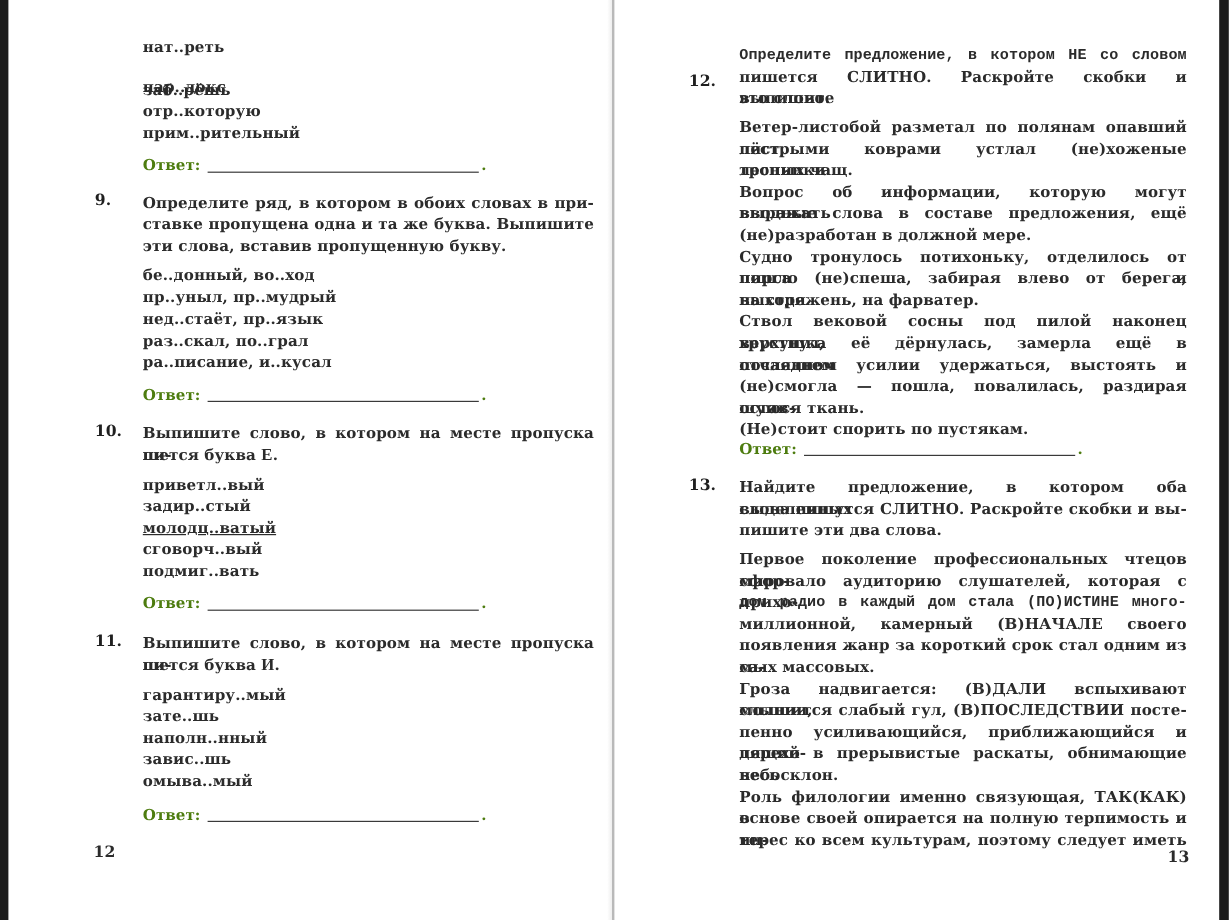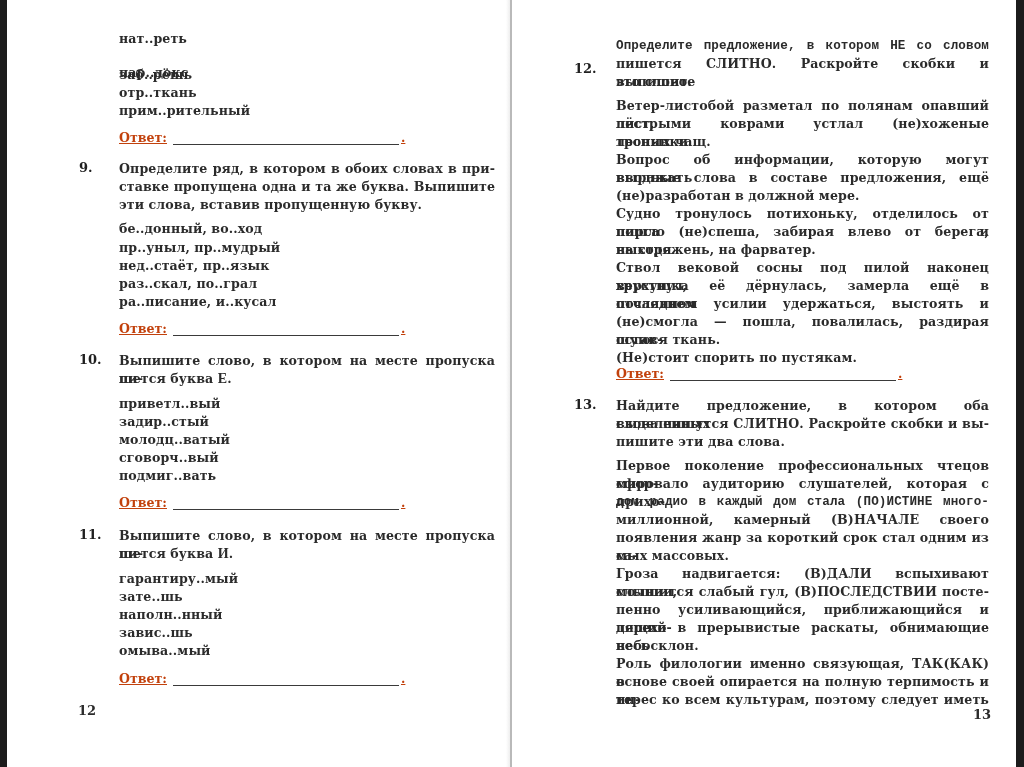--- a/index.html
+++ b/index.html
@@ -15,41 +15,41 @@
   .gutter-shadow { position: absolute; left: 506px; top: 0; width: 4px; height: 767px; background: linear-gradient(to right, #ffffff, #eeeeee); }
 
   .page { position: absolute; top: 0; height: 767px; }
   .page-left { left: 7px; width: 503px; }
   .page-right { left: 512px; width: 504px; }
 
   .abs { position: absolute; white-space: nowrap; }
   .line { font-size: 12.6px; line-height: 18px; font-weight: bold; color: #2b2b2b; letter-spacing: 0.1px; }
   .just { text-align: justify; text-align-last: justify; white-space: normal; }
   .num { font-size: 13px; font-weight: bold; color: #1f1f1f; }
-  .answer { font-size: 12.6px; font-weight: bold; color: #c2410c; display: flex; align-items: flex-end; text-decoration: underline; }
+  .answer { font-size: 12.6px; font-weight: bold; color: #4d7c0f; display: flex; align-items: center; }
   .answer .blank { display: inline-block; border-bottom: 1px solid #3a3a3a; height: 12px; margin-left: 6px; }
   .answer .dot { margin-left: 2px; }
   .pageno { font-size: 13px; font-weight: bold; color: #2b2b2b; }
   b.caps { font-family: "Liberation Serif", serif; font-size: 14px; }
 </style>
 </head>
 <body>
 
 <div class="edge-left"></div>
 <div class="edge-right"></div>
 <div class="gutter-shadow"></div>
 <div class="gutter"></div>
 
 <div class="page page-left">
 
   <div>
     <div class="abs line" style="left:112px; top:30px;text-align:right;">нат..реть</div>
     <div class="abs line" style="left:112px; top:48px;margin-top:16px;">пар..докс</div>
     <div class="abs line" style="left:112px; top:66px;">заб..рёшь</div>
-    <div class="abs line" style="left:112px; top:84px;">отр..ткань</div>
+    <div class="abs line" style="left:112px; top:84px;">отр..которую</div>
     <div class="abs line" style="left:112px; top:102px;">прим..рительный</div>
     <div class="abs answer" style="left:112px; top:130px;">
       <span>Ответ:</span>
       <span class="blank" style="width:226px;"></span>
       <span class="dot">.</span>
     </div>
   </div>
 
   <div>
     <div class="abs num" style="left:72px; top:160px;">9.</div>
@@ -67,21 +67,21 @@
       <span class="dot">.</span>
     </div>
   </div>
 
   <div>
     <div class="abs num" style="left:72px; top:352px;">10.</div>
     <div class="abs line just" style="left:112px; top:352px; width:376px;">Выпишите слово, в котором на месте пропуска пи-</div>
     <div class="abs line" style="left:112px; top:370px;"><span>шется буква </span><b class="caps">Е</b><span>.</span></div>
     <div class="abs line" style="left:112px; top:395px;">приветл..вый</div>
     <div class="abs line" style="left:112px; top:413px;">задир..стый</div>
-    <div class="abs line" style="left:112px; top:431px;">молодц..ватый</div>
+    <div class="abs line" style="left:112px; top:431px;text-decoration:underline;">молодц..ватый</div>
     <div class="abs line" style="left:112px; top:449px;">сговорч..вый</div>
     <div class="abs line" style="left:112px; top:467px;">подмиг..вать</div>
     <div class="abs answer" style="left:112px; top:495px;">
       <span>Ответ:</span>
       <span class="blank" style="width:226px;"></span>
       <span class="dot">.</span>
     </div>
   </div>
 
   <div>

